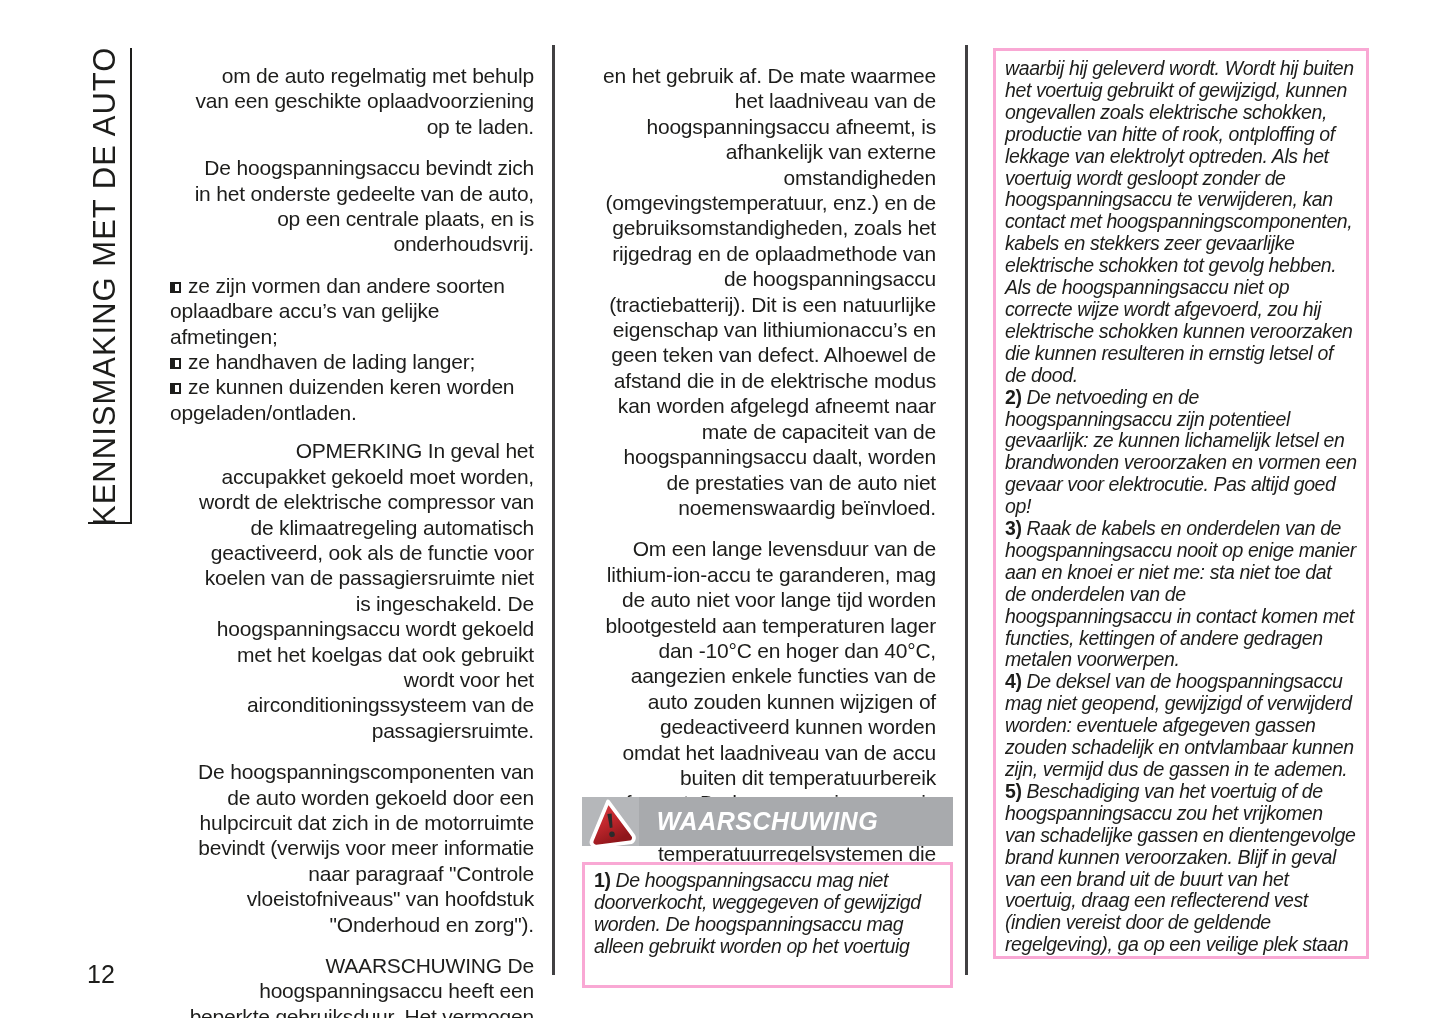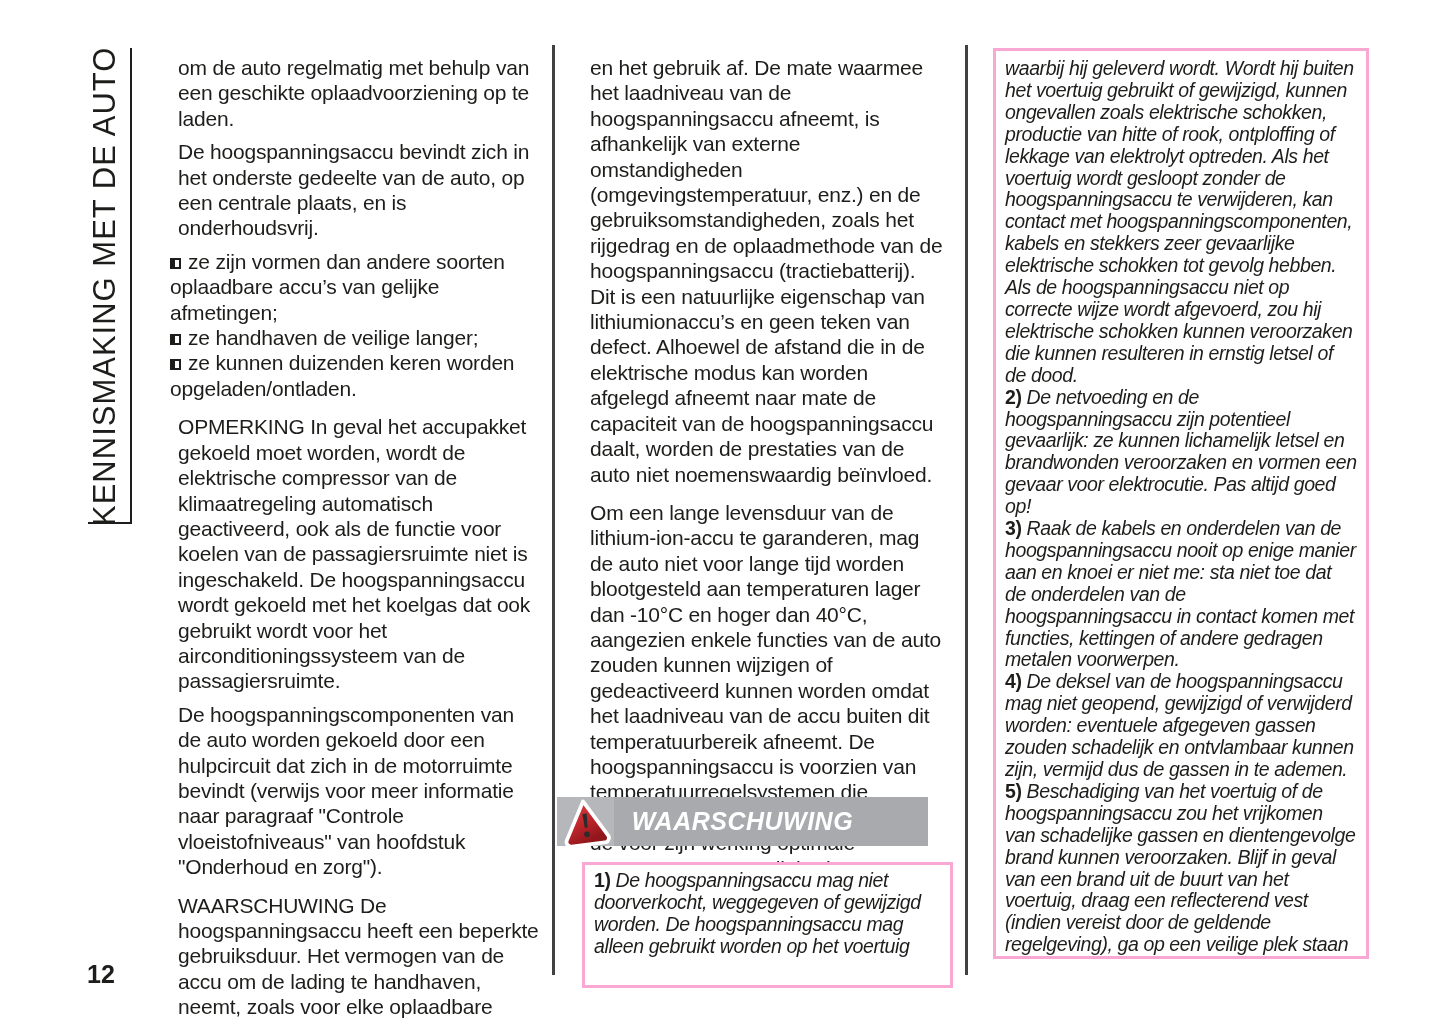--- a/index.html
+++ b/index.html
@@ -8,41 +8,41 @@
     font-family:"Liberation Sans",sans-serif;color:#1d1d1b;
   }
   
   .vtitle{position:absolute;left:82px;top:48px;height:478px;width:46px;display:flex;}
   .vtitle span{
     writing-mode:vertical-rl;transform:rotate(180deg);
     font-size:31px;letter-spacing:1px;white-space:nowrap;line-height:46px;
   }
   .vrule{position:absolute;left:130px;top:48px;width:2px;height:476px;background:#1d1d1b;}
   .vtick{position:absolute;left:88px;top:522px;width:44px;height:2px;background:#1d1d1b;}
-  .pagenum{position:absolute;left:87px;top:960px;font-size:25px;font-weight:bold;}
+  .pagenum{position:absolute;left:87px;top:960px;font-size:25px;}
 
   
   .col{position:absolute;top:47px;font-size:21px;line-height:25.4px;letter-spacing:-0.2px;}
   .col1{left:170px;width:380px;}
   .col2{left:582px;width:370px;}
   .sep{position:absolute;top:45px;width:3px;height:930px;background:#414042;}
   .sep1{left:552px;}
   .sep2{left:965px;}
-  .para{margin:8px;}
+  .para{margin:16px;text-align:right;}
   .gap{margin-top:13px;}
 
   
   .b-row{margin:0;}
   .bsq{
     display:inline-block;width:11px;height:11px;box-sizing:border-box;
     border:2px solid #1d1d1b;border-left-width:5px;margin-right:7px;
   }
 
   
-  .warn-banner{position:absolute;left:557px;top:797px;width:371px;height:49px;background:#a8aaad;}
+  .warn-banner{position:absolute;left:582px;top:797px;width:371px;height:49px;background:#a8aaad;}
   .icon-tile{position:absolute;left:0;top:0;width:57px;height:49px;background:#b5b7ba;}
   .icon-tile svg{position:absolute;left:2px;top:0px;}
   .warn-title{
     position:absolute;left:0;right:0;top:0;bottom:0;
     display:flex;align-items:center;justify-content:center;
     color:#ffffff;font-weight:bold;font-style:italic;font-size:25px;letter-spacing:0.5px;
   }
 
   
   .warn-box{
@@ -65,21 +65,21 @@
   <div class="vrule"></div>
   <div class="vtick"></div>
 
   <div class="col col1">
     <p class="para">om de auto regelmatig met behulp van een geschikte oplaadvoorziening op te laden.</p>
     <p class="para">De hoogspanningsaccu bevindt zich in het onderste gedeelte van de auto, op een centrale plaats, en is onderhoudsvrij.</p>
     <div class="b-row">
       <span class="bsq"></span><span>ze zijn vormen dan andere soorten oplaadbare accu’s van gelijke afmetingen;</span>
     </div>
     <div class="b-row">
-      <span class="bsq"></span><span>ze handhaven de veilige langer;</span>
+      <span class="bsq"></span><span>ze handhaven de lading langer;</span>
     </div>
     <div class="b-row">
       <span class="bsq"></span><span>ze kunnen duizenden keren worden opgeladen/ontladen.</span>
     </div>
     <p class="para gap">OPMERKING In geval het accupakket gekoeld moet worden, wordt de elektrische compressor van de klimaatregeling automatisch geactiveerd, ook als de functie voor koelen van de passagiersruimte niet is ingeschakeld. De hoogspanningsaccu wordt gekoeld met het koelgas dat ook gebruikt wordt voor het airconditioningssysteem van de passagiersruimte.</p>
     <p class="para">De hoogspanningscomponenten van de auto worden gekoeld door een hulpcircuit dat zich in de motorruimte bevindt (verwijs voor meer informatie naar paragraaf "Controle vloeistofniveaus" van hoofdstuk "Onderhoud en zorg").</p>
     <p class="para gap">WAARSCHUWING De hoogspanningsaccu heeft een beperkte gebruiksduur. Het vermogen van de accu om de lading te handhaven, neemt, zoals voor elke oplaadbare batterij, met de tijd</p>
   </div>
 
   <div class="sep sep1"></div>

